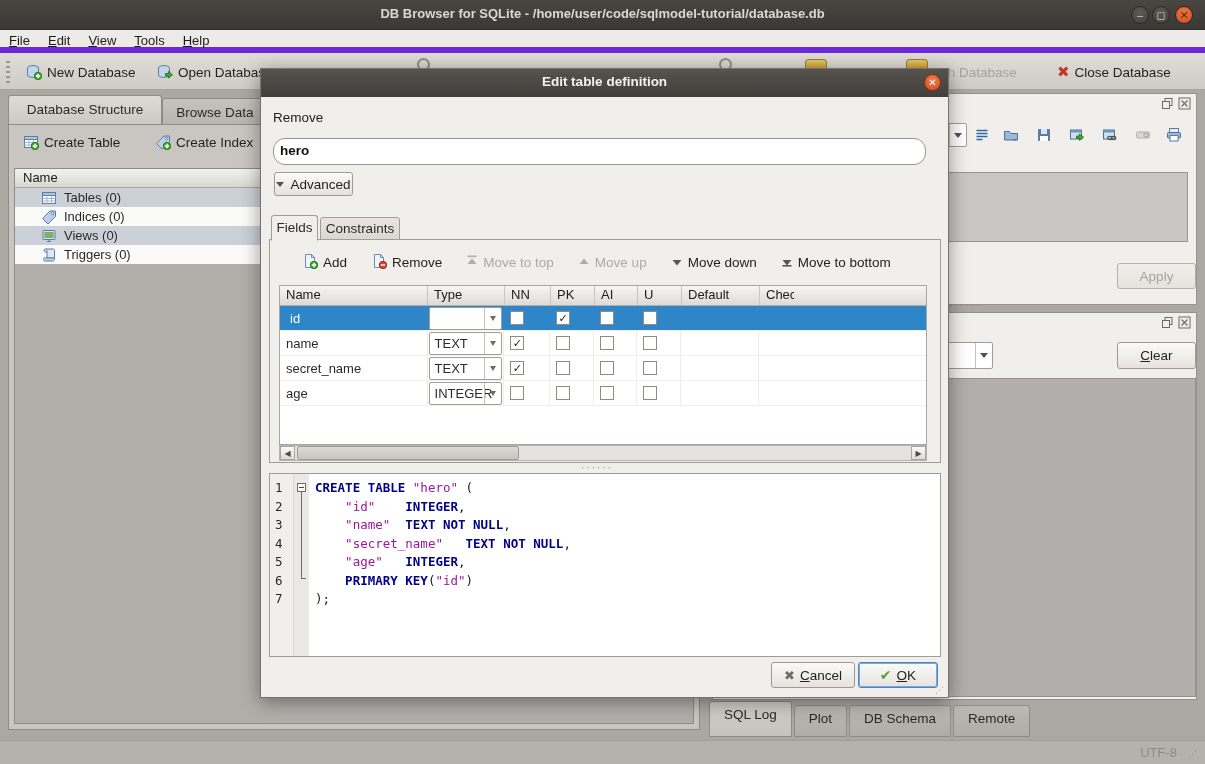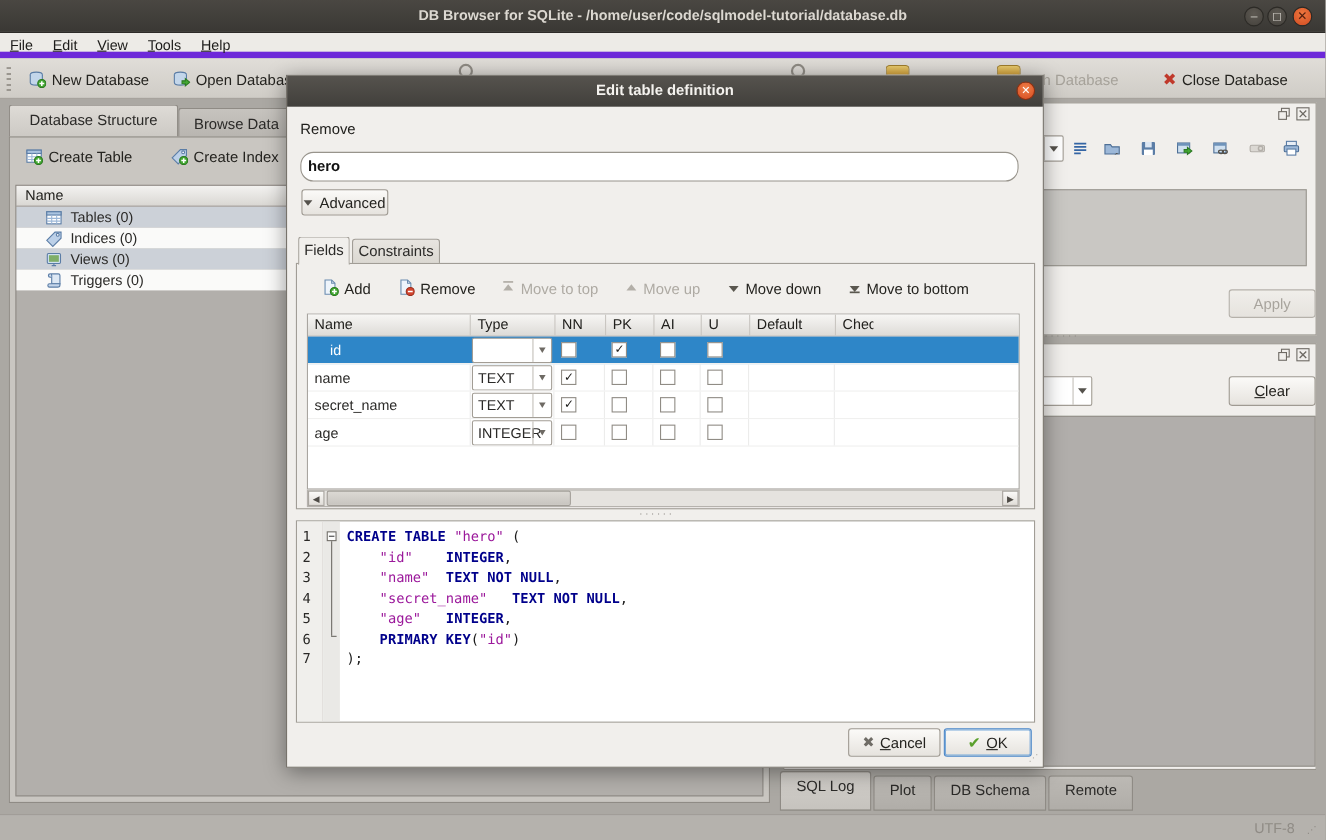--- a/index.html
+++ b/index.html
@@ -327,21 +327,21 @@
 
   <div class="btn" style="position:absolute; left:13px; top:103px; width:79px; height:24px;">
     <span class="tri-down" style="margin-right:1px;"></span>
     <span>Advanced</span>
   </div>
 
   <div class="dtab active" style="left:10px; top:146px; width:47px; height:26px; padding-top:4px;">Fields</div>
   <div class="dtab inactive" style="left:59px; top:148px; width:80px; height:23px; padding-top:3px;">Constraints</div>
 
   <div class="fieldpanel">
-    <div id="field-actions" style="position:absolute; left:18px; top:11px; display:flex; gap:16px;">
+    <div id="field-actions" style="position:absolute; left:28px; top:11px; display:flex; gap:16px;">
         <div class="flatbtn" style="position: static;">
           <span><svg width="16" height="16" viewBox="0 0 16 16">
               <path d="M3.5 1.5h6l3 3v10h-9z" fill="#eef4fb" stroke="#6b8cb0"></path>
               <path d="M9.5 1.5v3h3" fill="none" stroke="#6b8cb0"></path>
               <circle cx="12" cy="12" r="3.7" fill="#43a832" stroke="#2c7a22"></circle>
               <path d="M12 9.8v4.4M9.8 12h4.4" stroke="#fff" stroke-width="1.4"></path>
             </svg></span>
           <span>Add</span>
         </div>
         <div class="flatbtn" style="position: static;">
@@ -386,21 +386,21 @@
           <div class="gc" style="width: 77px;">Type</div>
           <div class="gc" style="width: 46px;">NN</div>
           <div class="gc" style="width: 44px;">PK</div>
           <div class="gc" style="width: 43px;">AI</div>
           <div class="gc" style="width: 44px;">U</div>
           <div class="gc" style="width: 78px;">Default</div>
           <div class="gc" style="width: 34px; border-right: none;">Check</div>
         </div>
       <div id="grid-body">
           <div class="grow selected">
-            <div class="gc" style="width: 148px; padding-left: 20px;">id</div>
+            <div class="gc" style="width: 148px; padding-left: 10px;">id</div>
             <div class="gc" style="width: 77px; padding-top: 0px;">
               <div class="combo type-combo">INTEGER<span class="arrow">
                   <span class="tri-down" style="border-top-color:#6e6a64;border-left-width:3.5px;border-right-width:3.5px;"></span>
                 </span></div>
             </div>
             <div class="gc" style="width: 46px; padding-top: 0px;">
               <div class="cb"></div>
             </div>
             <div class="gc" style="width: 44px; padding-top: 0px;">
               <div class="cb">✓</div>

